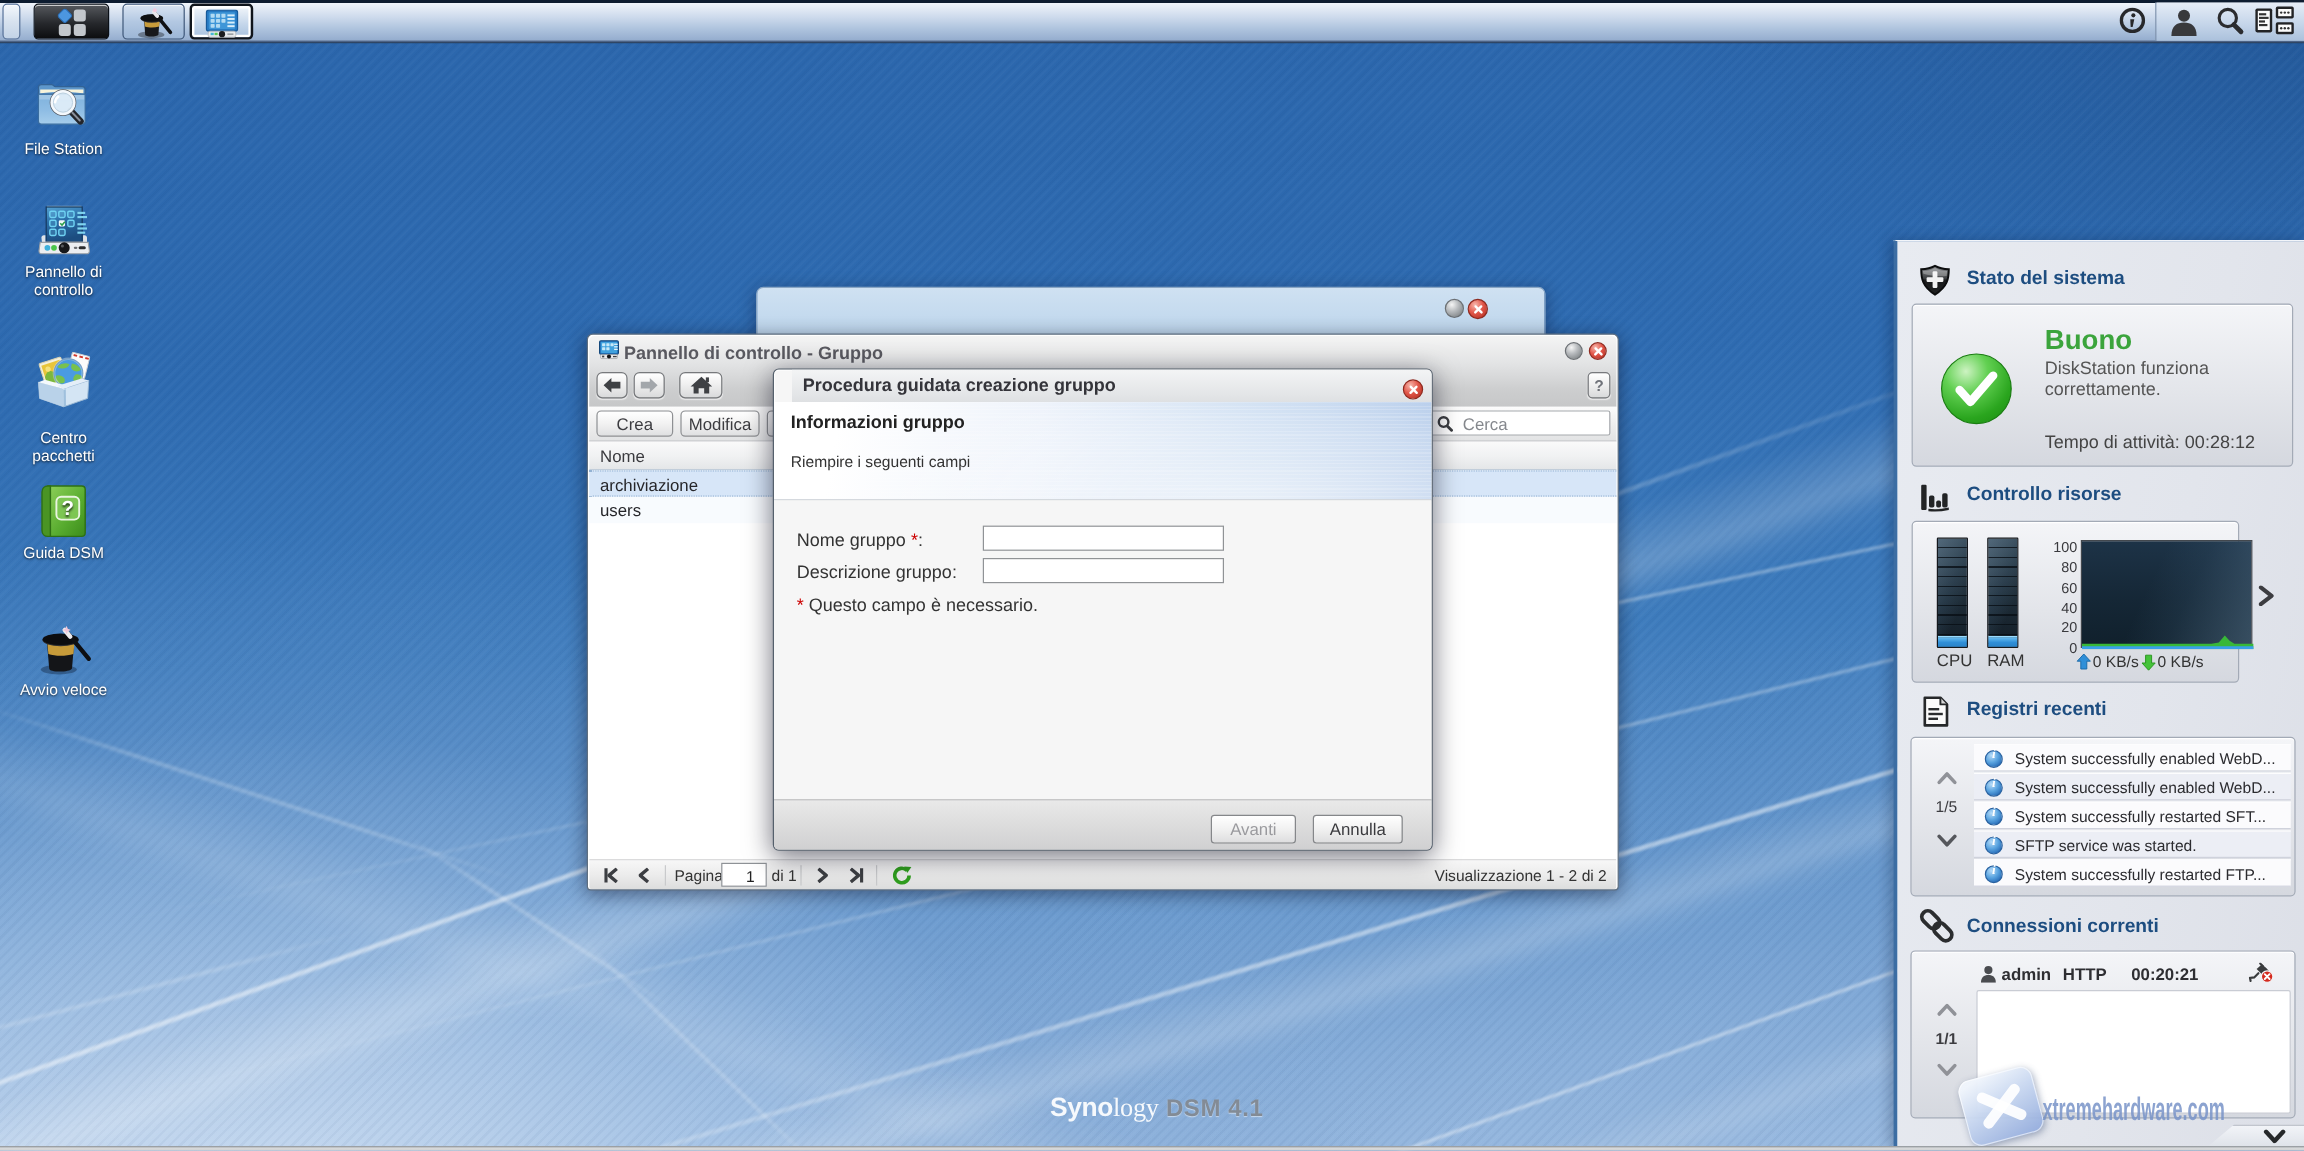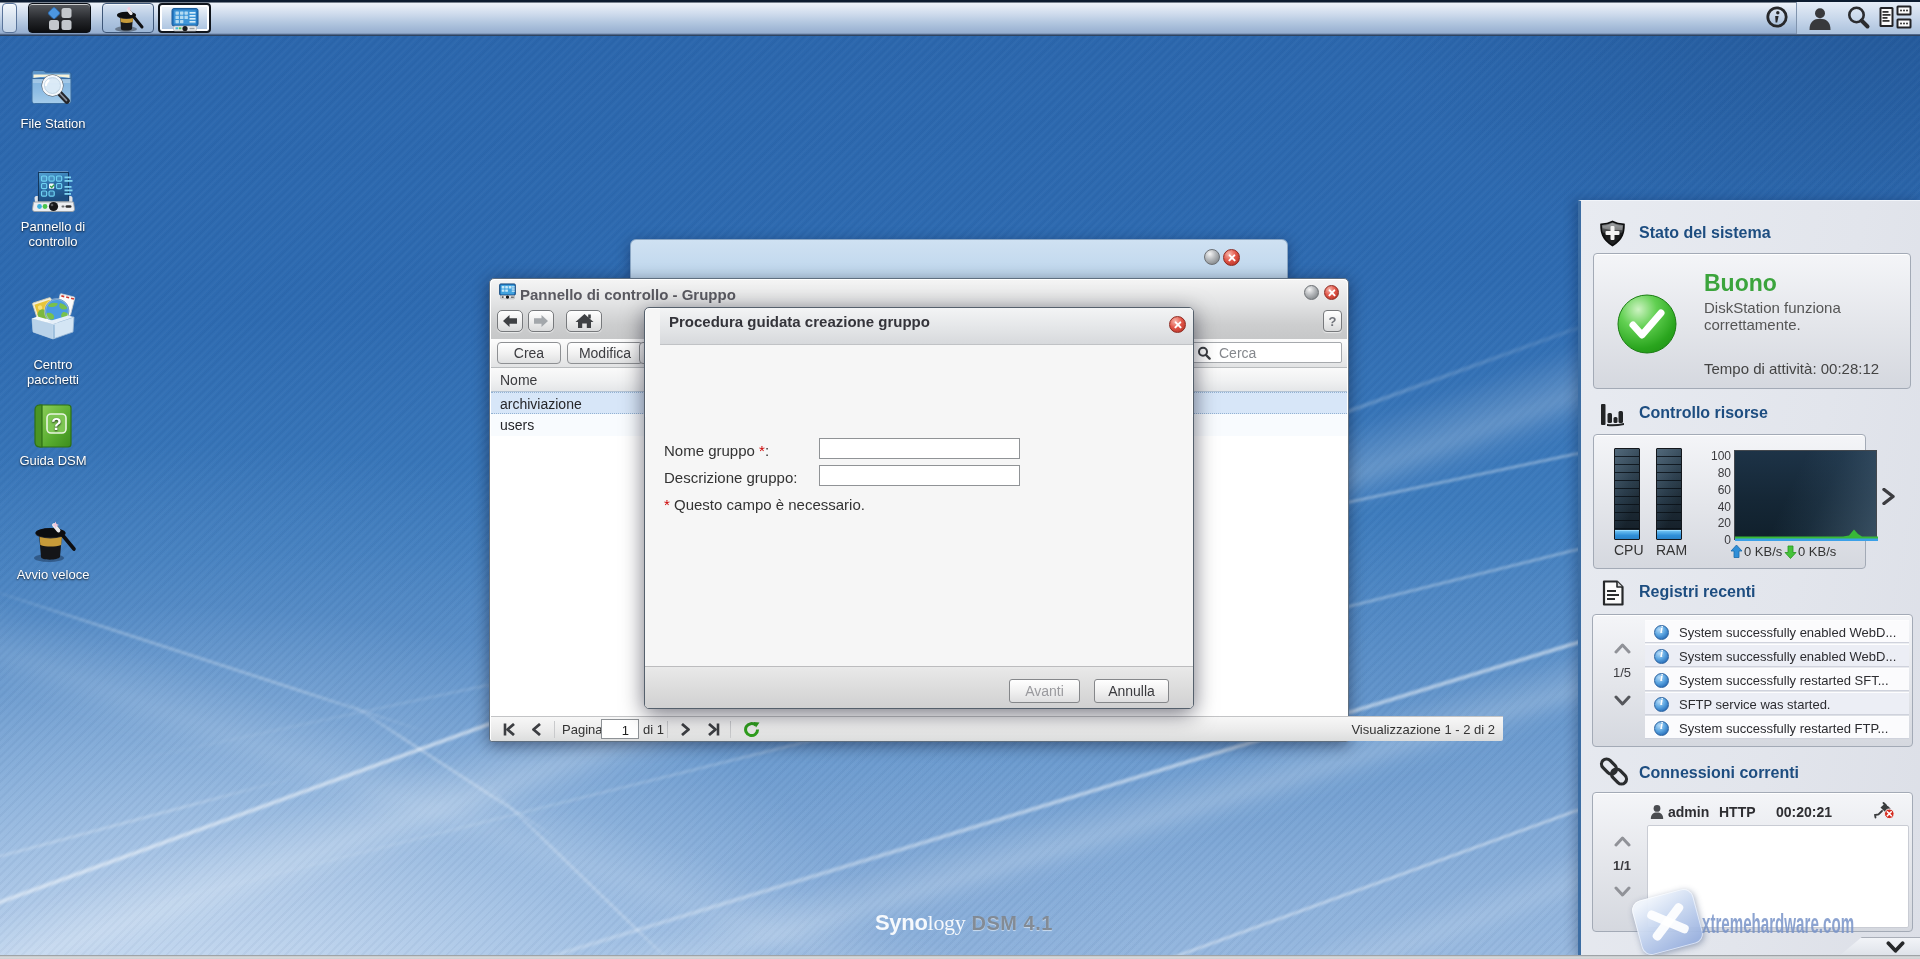--- a/index.html
+++ b/index.html
@@ -78,21 +78,21 @@
 #search { position:absolute; left:696px; top:3px; width:155px; height:21px; background:#fff; border:1px solid #a6a9ad; border-radius:2px; }
 #search .ph { position:absolute; left:31px; top:2px; font-size:14px; color:#85888d; }
 #win .thead { position:absolute; left:1px; top:89px; width:856px; height:24px;
   background:linear-gradient(#fafafa, #f0f1f2 55%, #e4e6e8); border-bottom:1px solid #b4c3d3;
   font-size:14px; color:#3a3a3e; }
 #win .thead span { position:absolute; left:9px; top:4px; }
 #row1 { position:absolute; left:1px; top:113px; width:856px; height:22px; background:#d7e6f8;
   border-top:1px dotted #93b2d3; border-bottom:1px dotted #93b2d3; font-size:14px; color:#26262a; }
 #row2 { position:absolute; left:1px; top:135px; width:856px; height:22px; background:#f8fbfe; font-size:14px; color:#26262a; }
 #row1 span, #row2 span { position:absolute; left:9px; top:3px; }
-#win .pager { position:absolute; left:1px; top:437px; width:1012px; height:25px; border-radius:0 0 2px 2px;
+#win .pager { position:absolute; left:1px; top:437px; width:856px; height:25px; border-radius:0 0 2px 2px;
   background:linear-gradient(#f7f7f7, #ececec 50%, #dcdddd); border-top:1px solid #c3c4c6; font-size:13px; color:#333; }
 .pgsep { position:absolute; top:4px; width:1px; height:17px; background:#c9cacc; }
 #win .viz { position:absolute; right:8px; top:5px; font-size:13px; color:#333; }
 
 
 #dlg { position:absolute; left:644px; top:307px; width:550px; height:402px;
   border:1px solid #55606c; border-radius:5px;
   box-shadow:0 5px 22px rgba(0,0,20,0.55), inset 0 0 0 1px rgba(255,255,255,0.8);
   background:#f6f6f6; overflow:hidden; }
 #dlg .dtitle { position:absolute; left:15px; top:0; width:100%; height:37px;
@@ -423,21 +423,21 @@
   </div>
   <div class="navbtn" id="nb-home" style="left:76px; width:36px;">
     <svg style="position:absolute;left:8px;top:2px;" width="19" height="16" viewBox="0 0 19 16">
       <path d="M9.5 1 L18.5 9 L16 9 L16 15 L11.8 15 L11.8 10.5 L7.2 10.5 L7.2 15 L3 15 L3 9 L0.5 9 Z" fill="#3f4144"></path>
       <rect x="13.2" y="1.5" width="2.6" height="4" fill="#3f4144"></rect>
     </svg>
   </div>
   <div class="navbtn" id="nb-help" style="left:833px; width:19px; text-align:center; font-size:13px; font-weight:bold; color:#70737a; line-height:21px; border-radius:4px;">?</div>
   <div class="tb2">
     <div class="btn2" style="left:6px; width:64px;">Crea</div>
-    <div class="btn2" style="left:76px; width:76px;">Modifica</div>
+    <div class="btn2" style="left:76px; width:66px;">Modifica</div>
     <div class="btn2" style="left:148px; width:66px;">Elimina</div>
     <div id="search">
       <svg style="position:absolute;left:9px;top:3px;" width="14" height="14" viewBox="0 0 14 14">
         <circle cx="6" cy="5.7" r="4" fill="none" stroke="#3c3e42" stroke-width="2"></circle>
         <path d="M9 9 L12.6 12.6" stroke="#3c3e42" stroke-width="2.4" stroke-linecap="round"></path>
       </svg>
       <span class="ph">Cerca</span>
     </div>
   </div>
   <div class="thead">
@@ -478,20 +478,24 @@
     </svg>
     <div class="viz">Visualizzazione 1 - 2 di 2</div>
   </div>
 </div>
 
 <div id="dlg">
   <div class="dtitle">
       <span>Procedura guidata creazione gruppo</span>
     </div>
   <div class="ball red" style="left:524px; top:8px; width:17px; height:17px;"></div>
+  <div class="dhead">
+    <div class="h1">Informazioni gruppo</div>
+    <div class="h2">Riempire i seguenti campi</div>
+  </div>
   <div class="body">
     <label style="top:25px;">Nome gruppo <span class="req">*</span>:</label>
     <input style="top: 21px;">
     <label style="top:52px;">Descrizione gruppo:</label>
     <input style="top: 48px;">
     <div style="position:absolute; left:19px; top:79px;"><span class="req">*</span> Questo campo è necessario.</div>
   </div>
   <div class="foot">
     <div class="dbtn" style="left:364px; width:71px; color:#9a9a9e;">Avanti</div>
     <div class="dbtn" style="left:449px; width:75px;">Annulla</div>

